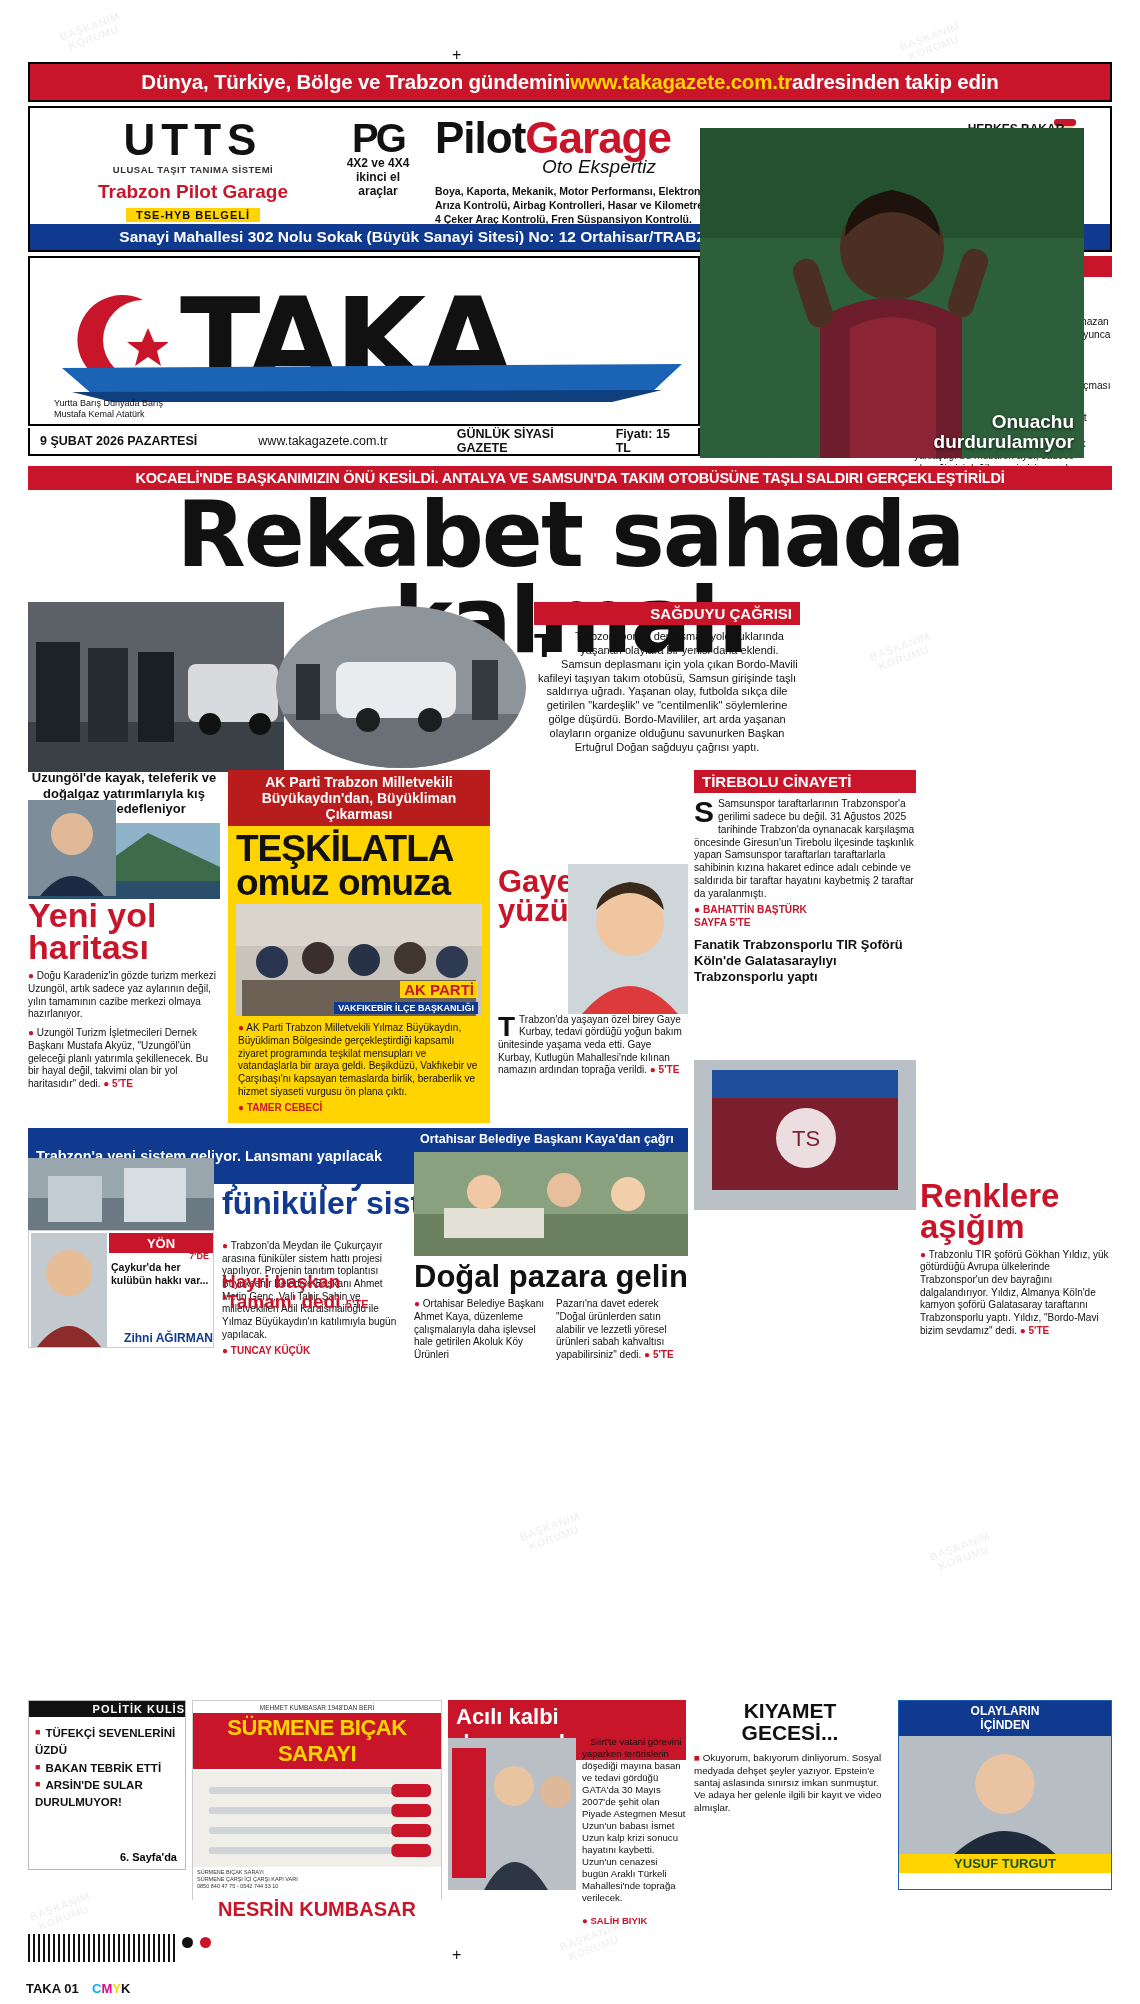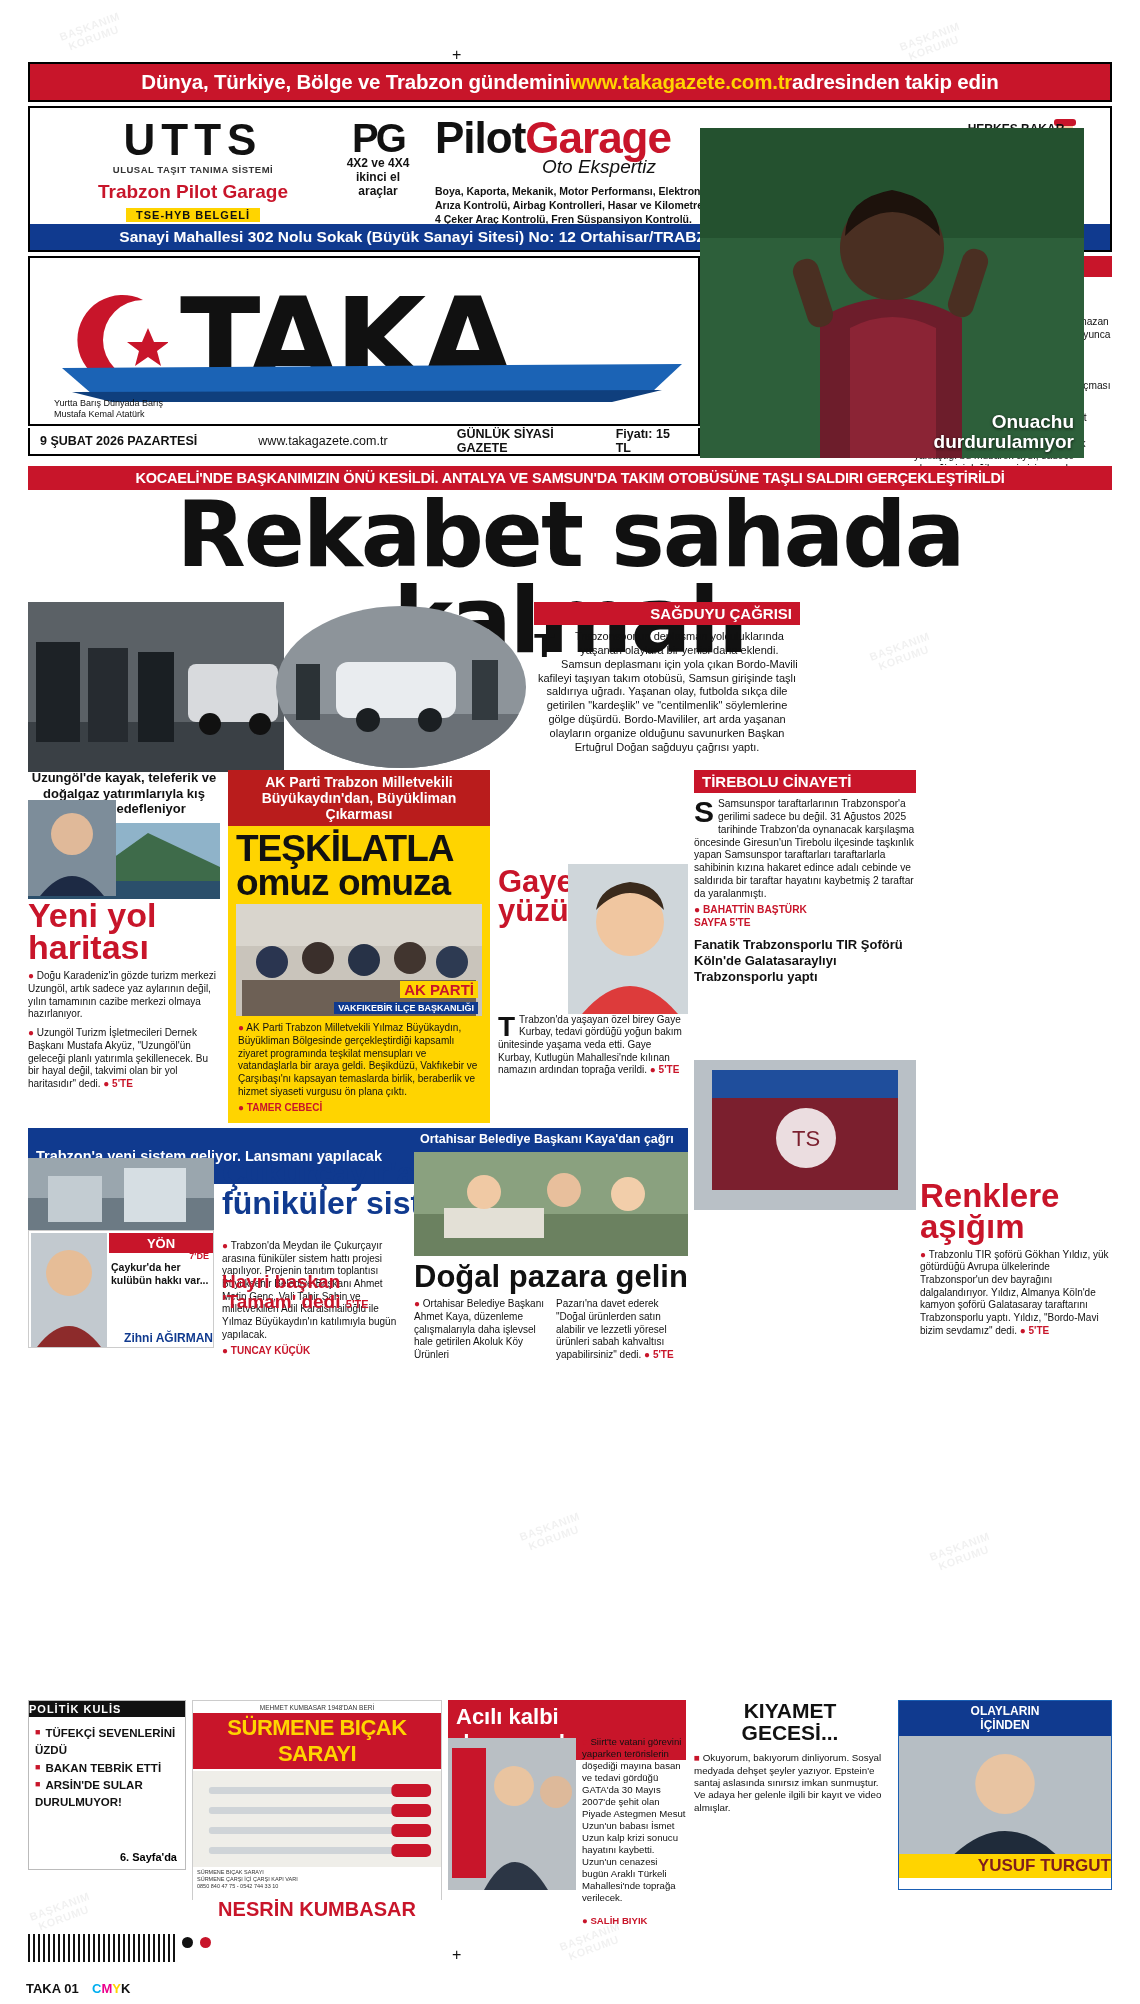--- a/index.html
+++ b/index.html
@@ -155,41 +155,41 @@
   .yon .yname { position:absolute; left:80px; bottom:2px; width:104px; text-align:right; font-size:12px; font-weight:bold; color:#103a8f;}
   .hayri { position:absolute; left:222px; top:1272px; width:188px;}
   .hayri .h { font-size:19px; font-weight:bold; color:#c8152a; line-height:1.05;}
   .mid { position:absolute; left:414px; top:1128px; width:274px;}
   .mid .kick { background:#103a8f; color:#fff; font-weight:bold; font-size:12.5px; padding:4px 6px;}
   .mid .ph { width:274px; height:104px; overflow:hidden; margin-top:2px;}
   .mid .h { font-size:31px; font-weight:bold; color:#111; margin-top:6px; line-height:.98;}
   .mid .cols { display:flex; gap:10px; margin-top:6px; font-size:10px; line-height:1.27; color:#111;}
   
   .pk { position:absolute; left:28px; top:1700px; width:158px; height:170px; background:#fff; border:1px solid #bbb;}
-  .pk .bar { background:#111; color:#fff; font-size:11px; font-weight:bold; text-align:left; padding:2px 0; letter-spacing:1px;}
+  .pk .bar { background:#111; color:#fff; font-size:11px; font-weight:bold; text-align:right; padding:2px 0; letter-spacing:1px;}
   .pk ul { list-style:none; margin:8px 6px; padding:0; font-size:11.5px; font-weight:bold; color:#111; line-height:1.5;}
   .pk li::before { content:"■"; color:#c8152a; margin-right:5px; font-size:9px; vertical-align:2px;}
   .pk .foot { position:absolute; bottom:6px; right:8px; font-size:11px; font-weight:bold;}
   .surmene { position:absolute; left:192px; top:1700px; width:250px; height:200px; background:#fff; border:1px solid #ccc;}
   .surmene .top { font-size:6.5px; text-align:center; color:#333; padding-top:3px;}
   .surmene .title { background:#c8152a; color:#ffd400; font-weight:bold; font-size:22px;
                     text-align:center; letter-spacing:-.5px; padding:2px 0; margin-top:2px;}
   .surmene .ph { width:100%; height:96px; overflow:hidden; margin-top:2px;}
   .surmene .name { background:#fff; color:#c8152a; font-weight:bold; font-size:20px; text-align:center; margin-top:6px;}
   .acili { position:absolute; left:448px; top:1700px; width:238px;}
   .acili .h { background:#c8152a; color:#fff; font-weight:bold; font-size:22px; padding:4px 8px;}
   .acili .ph { position:absolute; left:0; top:38px; width:128px; height:152px; overflow:hidden;}
   .acili .body { position:absolute; left:134px; top:36px; width:104px; font-size:9.6px; line-height:1.25; color:#111;}
   .kiyamet { position:absolute; left:694px; top:1700px; width:192px;}
   .kiyamet .h { font-size:21px; font-weight:bold; color:#111; text-align:center; line-height:1.05;}
   .kiyamet .body { font-size:9.8px; line-height:1.27; margin-top:8px; color:#111;}
   .olaylar { position:absolute; left:898px; top:1700px; width:214px; height:190px; border:1px solid #1a5fb4;}
   .olaylar .bar { background:#103a8f; color:#fff; font-weight:bold; font-size:12px; text-align:center; padding:3px 0; line-height:1.2;}
   .olaylar .ph { width:100%; height:118px; overflow:hidden;}
-  .olaylar .name { background:#ffd400; color:#7f1d1d; font-weight:bold; font-size:17px; text-align:right; padding:2px 0;}
+  .olaylar .name { background:#ffd400; color:#14532d; font-weight:bold; font-size:13px; text-align:center; padding:2px 0;}
   
   .footbar { position:absolute; left:0; bottom:0; width:1140px; height:36px; background:#fff;}
   .footlabel { position:absolute; left:26px; bottom:8px; font-size:13px; font-weight:bold; color:#111;}
   .cmyk { position:absolute; left:92px; bottom:8px; font-size:13px; font-weight:bold;}
   .cmyk .c{color:#00aeef;} .cmyk .m{color:#ec008c;} .cmyk .y{color:#ffd400;} .cmyk .k{color:#111;}
   .dots { position:absolute; left:128px; bottom:56px; display:flex; gap:7px;}
   .dots i { width:11px; height:11px; border-radius:50%; display:block;}
   .barcode { position:absolute; left:28px; bottom:42px; width:150px; height:28px;
              background:repeating-linear-gradient(90deg,#111 0 2px,#fff 2px 5px);}
   .photo-ph { width:100%; height:100%; display:block; }

